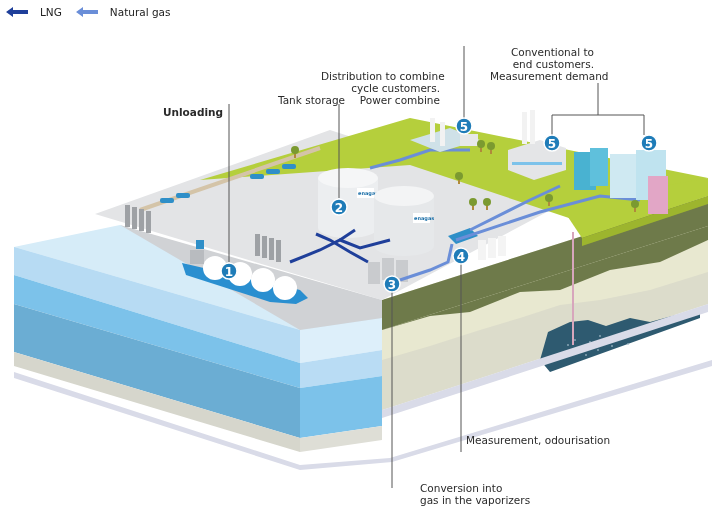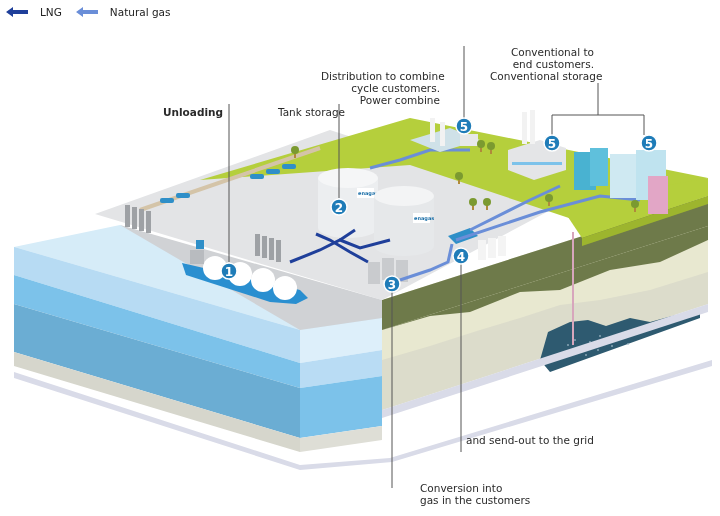--- a/index.html
+++ b/index.html
@@ -242,34 +242,34 @@
     <circle cx="552" cy="143" r="8" fill="#1f7cb8" stroke="#fff" stroke-width="1.5"></circle>
     <text class="badge-text" x="552" y="147.5" text-anchor="middle">5</text>
   </g>
   <g>
     <circle cx="649" cy="143" r="8" fill="#1f7cb8" stroke="#fff" stroke-width="1.5"></circle>
     <text class="badge-text" x="649" y="147.5" text-anchor="middle">5</text>
   </g>
 </svg>
 
 <div class="label right" style="left:160px; top:106px; width:63px;font-weight:bold;">Unloading</div>
-<div class="label" style="left:278px; top:106px;">Tank storage</div>
+<div class="label" style="left:278px; top:94px;">Tank storage</div>
 
 <div class="label right" style="left:321px; top:46px; width:119px;margin-top:24px;">
   <div>Distribution to combine</div>
   <div>cycle customers.</div>
   <div>Power combine</div>
 </div>
 
 <div class="label right" style="left:490px; top:46px; width:104px;">
   <div>Conventional to</div>
   <div>end customers.</div>
-  <div>Conventional storage</div>
+  <div>Measurement demand</div>
 </div>
 
 <div class="label" style="left:466px; top:434px;">
-  <div>and send-out to the grid</div>
+  <div>Measurement, odourisation</div>
 </div>
 
 <div class="label" style="left:420px; top:482px;">
   <div>Conversion into</div>
-  <div>gas in the customers</div>
+  <div>gas in the vaporizers</div>
 </div>
 
 </body></html>

